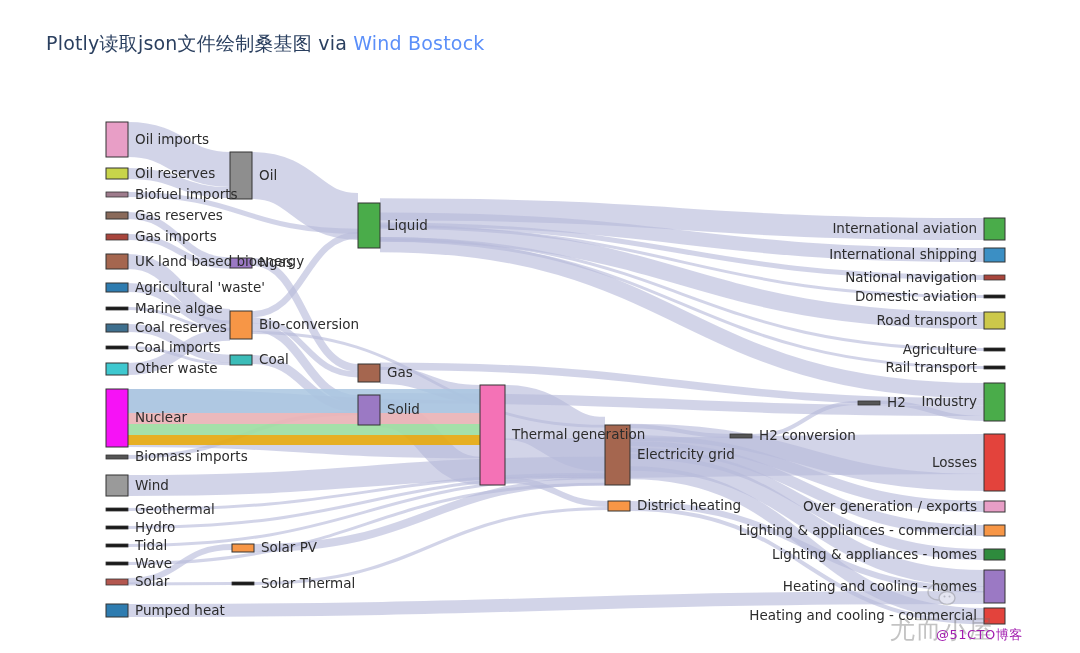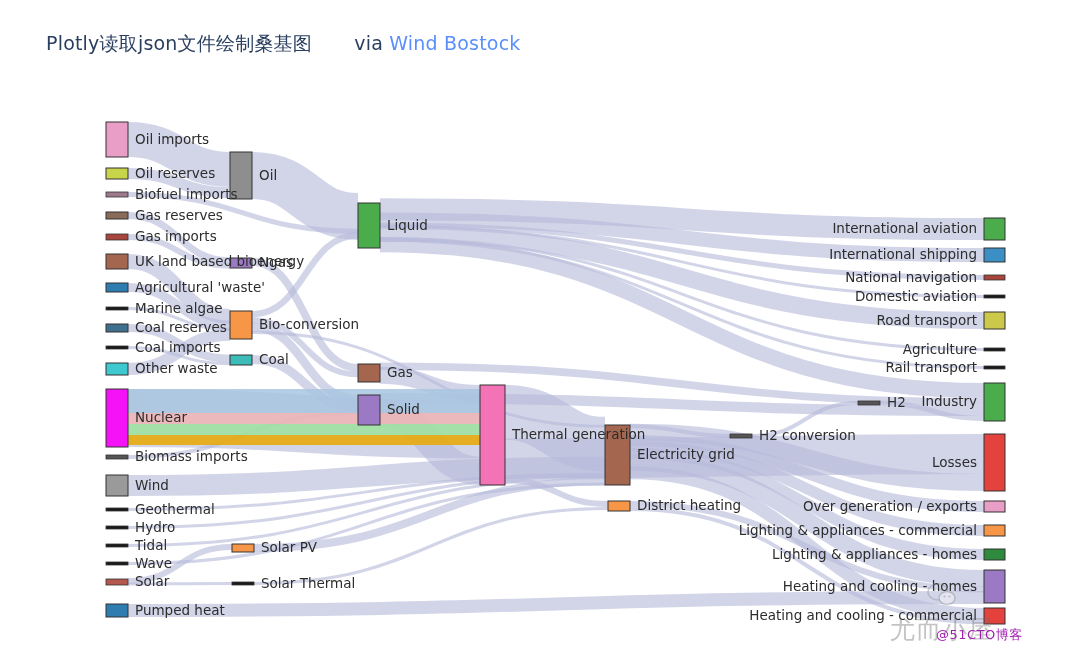--- a/index.html
+++ b/index.html
@@ -15,21 +15,21 @@
   #root { position: relative; width: 1080px; height: 653px; }
 
   .title {
     position: absolute;
     left: 46px; top: 31px;
     font-size: 19px;
     color: #2a3f5f;
     letter-spacing: 0.2px;
     white-space: nowrap;
   }
-  .title .via { color: #2a3f5f; margin-left: 36px; }
+  .title .via { color: #2a3f5f; }
   .title .author { color: #5b8ff9; }
 
   svg.sankey {
     position: absolute;
     left: 0; top: 0;
     width: 1080px; height: 653px;
   }
 
   .nodelabel {
     font-family: "DejaVu Sans", "Liberation Sans", sans-serif;

